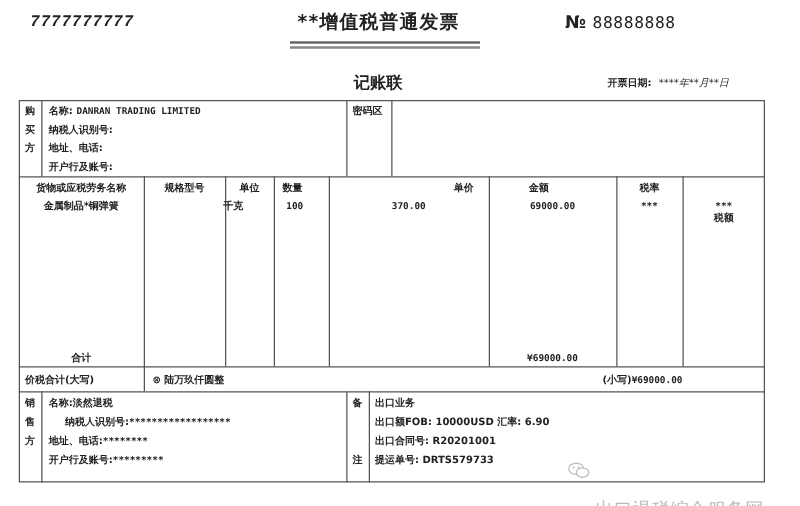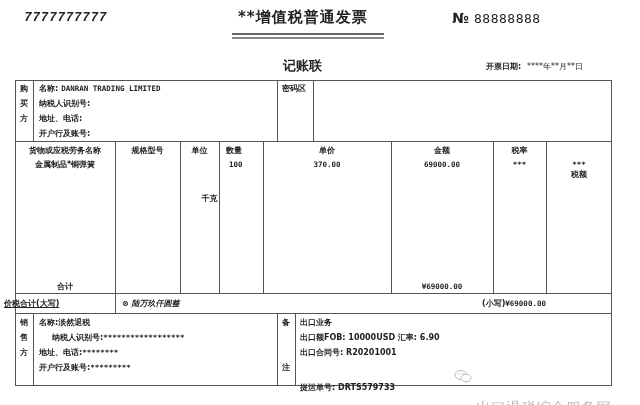--- a/index.html
+++ b/index.html
@@ -29,21 +29,21 @@
 
 <div class="abs hd-code">7777777777</div>
 <div class="abs hd-title">**增值税普通发票</div>
 <div class="abs hd-line1"></div>
 <div class="abs hd-line2"></div>
 <div class="abs hd-no-label">№</div>
 <div class="abs hd-no">88888888</div>
 <div class="abs hd-sub">记账联</div>
 <div class="abs hd-date">
   <span>开票日期:</span>
-  <span style="margin-left:3px;font-weight:normal;">****年**月**日</span>
+  <span style="margin-left:3px;font-weight:normal;font-style:italic;">****年**月**日</span>
 </div>
 
 <div class="abs frame"></div>
 
 <div class="abs ln-h" style="left:15px;top:141px;width:597px;"></div>
 <div class="abs ln-h" style="left:15px;top:293px;width:597px;"></div>
 <div class="abs ln-h" style="left:15px;top:313px;width:597px;"></div>
 
 <div class="abs ln-v" style="left:33px;top:80px;height:61px;"></div>
 <div class="abs ln-v" style="left:277px;top:80px;height:61px;"></div>
@@ -76,41 +76,41 @@
 </div>
 <div class="abs t" style="left:39px;top:128px;">
   <span>开户行及账号:</span><span class="tm"></span>
 </div>
 <div class="abs t" style="left:282px;top:83px;">密码区</div>
 
 <div class="abs t c" style="left:15px;top:145px;width:100px;">货物或应税劳务名称</div>
 <div class="abs t c" style="left:115px;top:145px;width:65px;">规格型号</div>
 <div class="abs t c" style="left:180px;top:145px;width:39px;">单位</div>
 <div class="abs t" style="left:226px;top:145px;">数量</div>
-<div class="abs t c" style="left:263px;top:145px;width:128px;">单价</div>
-<div class="abs t c" style="left:391px;top:145px;width:102px;">金额</div>
+<div class="abs t c" style="left:263px;top:145px;width:128px;padding-left:44px;">单价</div>
+<div class="abs t c" style="left:380px;top:145px;width:102px;">金额</div>
 <div class="abs t c" style="left:493px;top:145px;width:53px;">税率</div>
 <div class="abs t c" style="left:546px;top:145px;width:66px;margin-top:24px;">税额</div>
 
 <div>
   <div class="abs t c" style="left:15px;top:159px;width:100px;">金属制品*铜弹簧</div>
   <div class="abs t c" style="left:115px;top:159px;width:65px;"></div>
-  <div class="abs t c" style="left:190px;top:159px;width:39px;margin-top:34px;">千克</div>
+  <div class="abs t c" style="left:167px;top:159px;width:39px;">千克</div>
   <div class="abs tm" style="left:229px;top:160px;">100</div>
   <div class="abs tm c" style="left:263px;top:160px;width:128px;">370.00</div>
   <div class="abs tm c" style="left:391px;top:160px;width:102px;">69000.00</div>
   <div class="abs tm c" style="left:493px;top:160px;width:53px;">***</div>
   <div class="abs tm c" style="left:546px;top:160px;width:66px;">***</div>
 </div>
 
 <div class="abs t c" style="left:15px;top:281px;width:100px;">合计</div>
 <div class="abs tm c" style="left:391px;top:282px;width:102px;">¥69000.00</div>
 
-<div class="abs t" style="left:4px;top:298px;text-decoration:underline;">价税合计(大写)</div>
-<div class="abs t" style="left:122px;top:298px;font-style:italic;">⊗ 陆万玖仟圆整</div>
+<div class="abs t" style="left:20px;top:298px;">价税合计(大写)</div>
+<div class="abs t" style="left:122px;top:298px;">⊗ 陆万玖仟圆整</div>
 <div class="abs t" style="left:482px;top:298px;">
   <span>(小写)</span><span class="tm">¥69000.00</span>
 </div>
 
 <div class="abs t" style="left:20px;top:317px;">销</div>
 <div class="abs t" style="left:20px;top:332px;">售</div>
 <div class="abs t" style="left:20px;top:347px;">方</div>
 
 <div class="abs t" style="left:39px;top:317px;">
   <span>名称:</span><span>淡然退税</span>
@@ -124,21 +124,21 @@
 <div class="abs t" style="left:39px;top:362px;">
   <span>开户行及账号:</span><span class="tm">*********</span>
 </div>
 
 <div class="abs t" style="left:282px;top:317px;">备</div>
 <div class="abs t" style="left:282px;top:362px;">注</div>
 
 <div class="abs t" style="left:300px;top:317px;">出口业务</div>
 <div class="abs t" style="left:300px;top:332px;">出口额FOB: 10000USD  汇率: 6.90</div>
 <div class="abs t" style="left:300px;top:347px;">出口合同号: R20201001</div>
-<div class="abs t" style="left:300px;top:362px;margin-top:20px;">提运单号: DRTS579733</div>
+<div class="abs t" style="left:300px;top:362px;">提运单号: DRTS579733</div>
 
 <svg class="abs wm-icon" viewBox="0 0 18 14">
   <ellipse cx="7" cy="6" rx="6" ry="4.5" fill="none" stroke="#bbb" stroke-width="1"></ellipse>
   <ellipse cx="12" cy="9" rx="5" ry="3.8" fill="#fff" stroke="#bbb" stroke-width="1"></ellipse>
   <circle cx="5" cy="5" r="0.8" fill="#bbb"></circle>
     <circle cx="9" cy="5" r="0.8" fill="#bbb"></circle>
 </svg>
 <div class="abs wm" style="left:476px;margin-top:30px;">出口退税综合服务网</div>
 
 </body></html>

